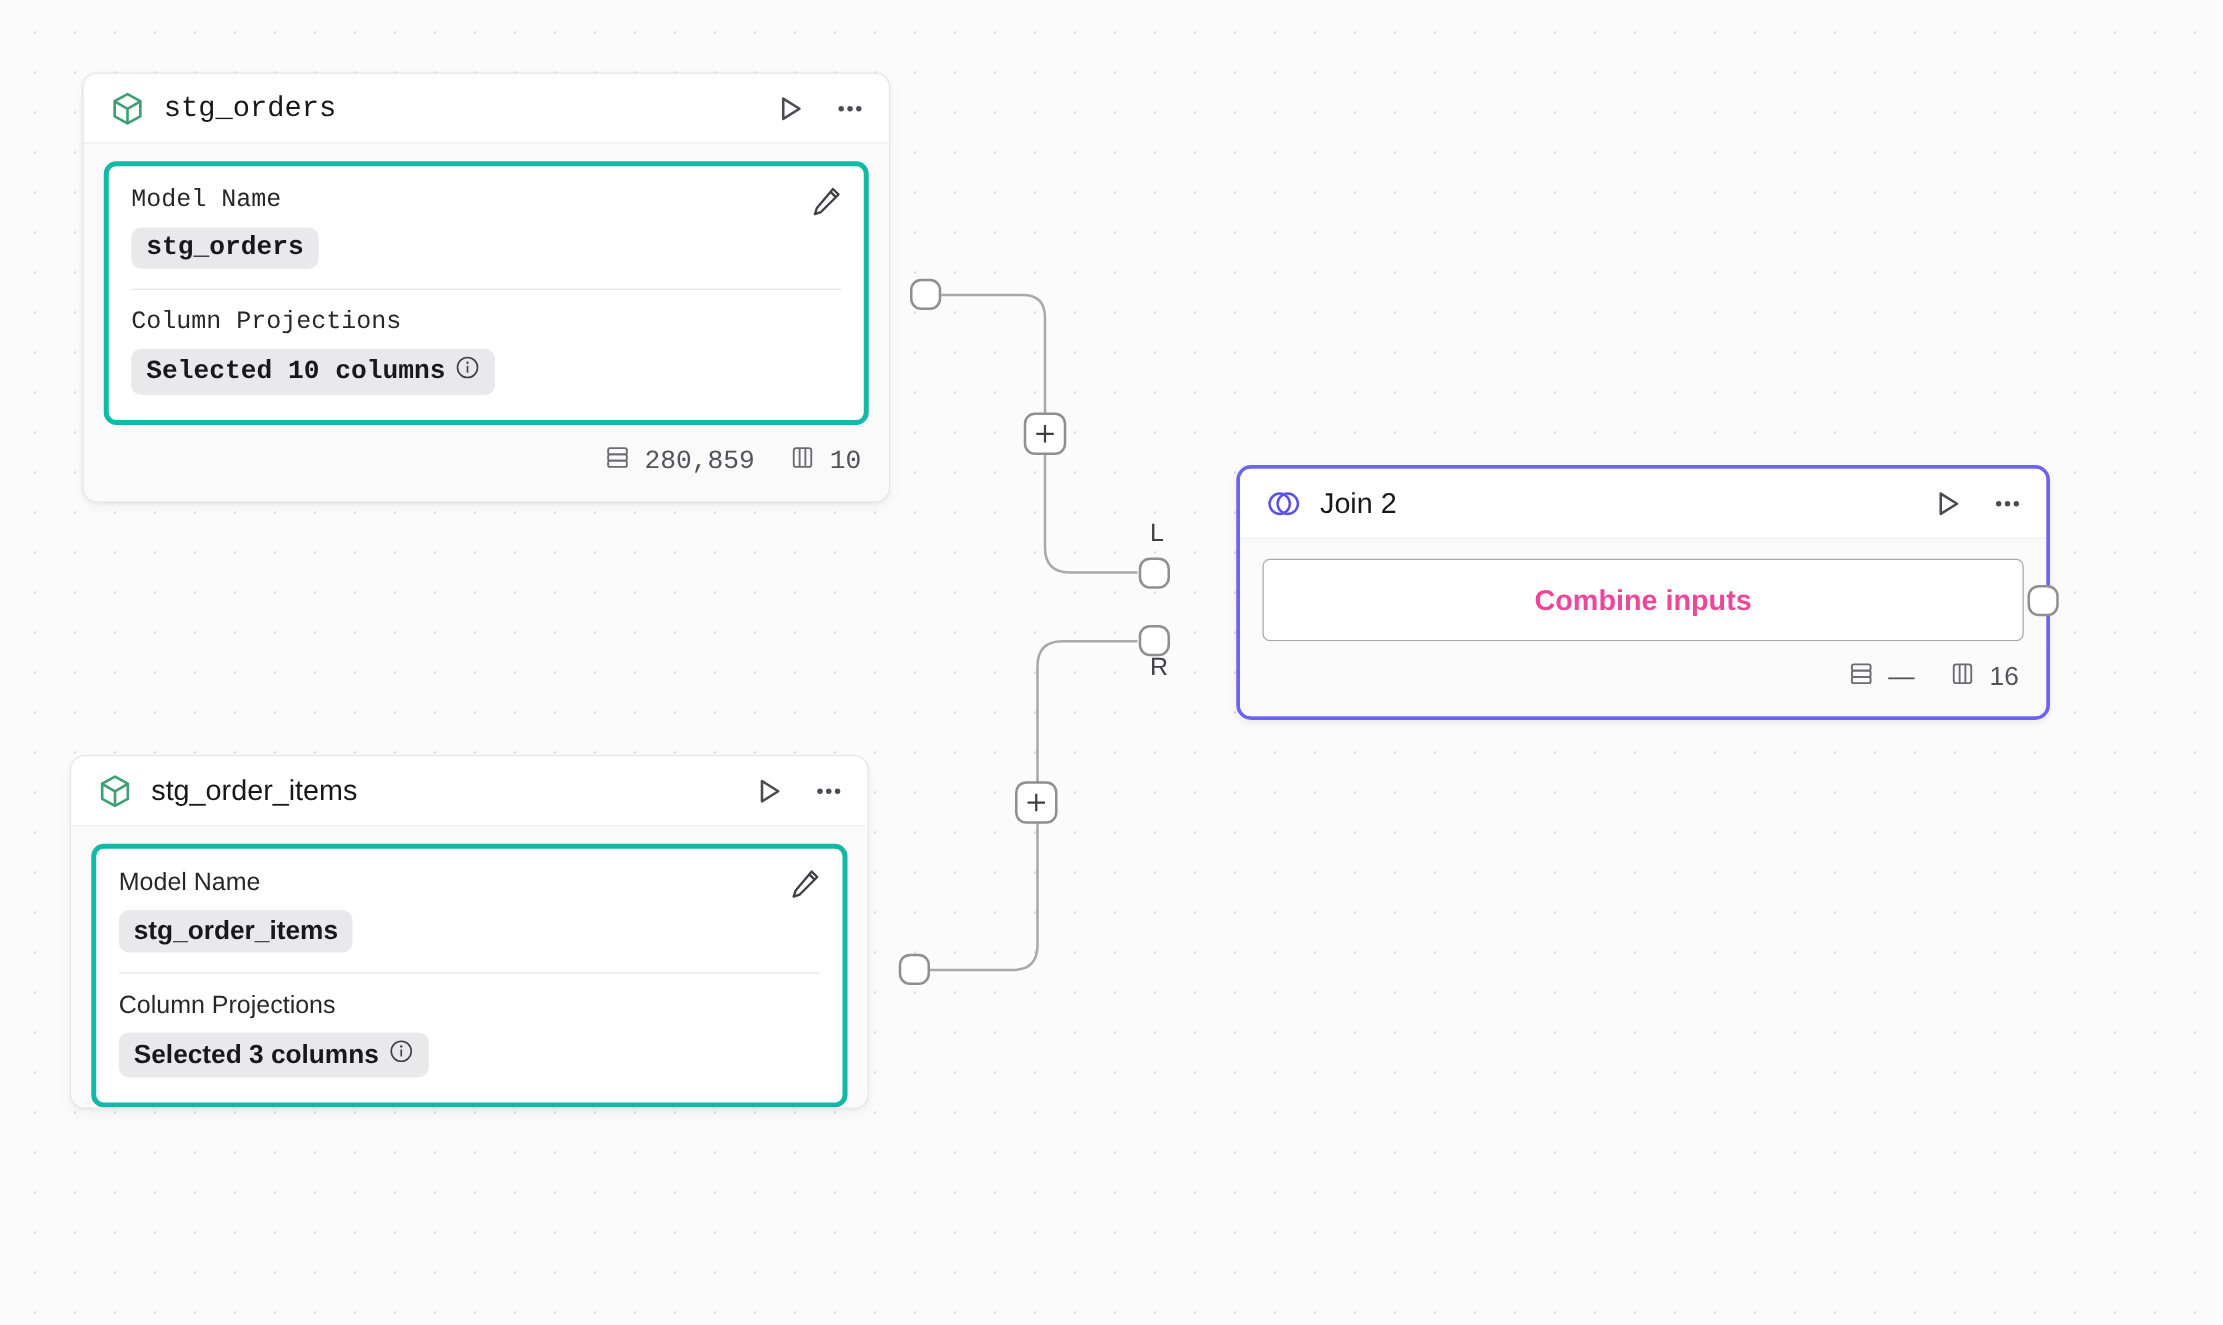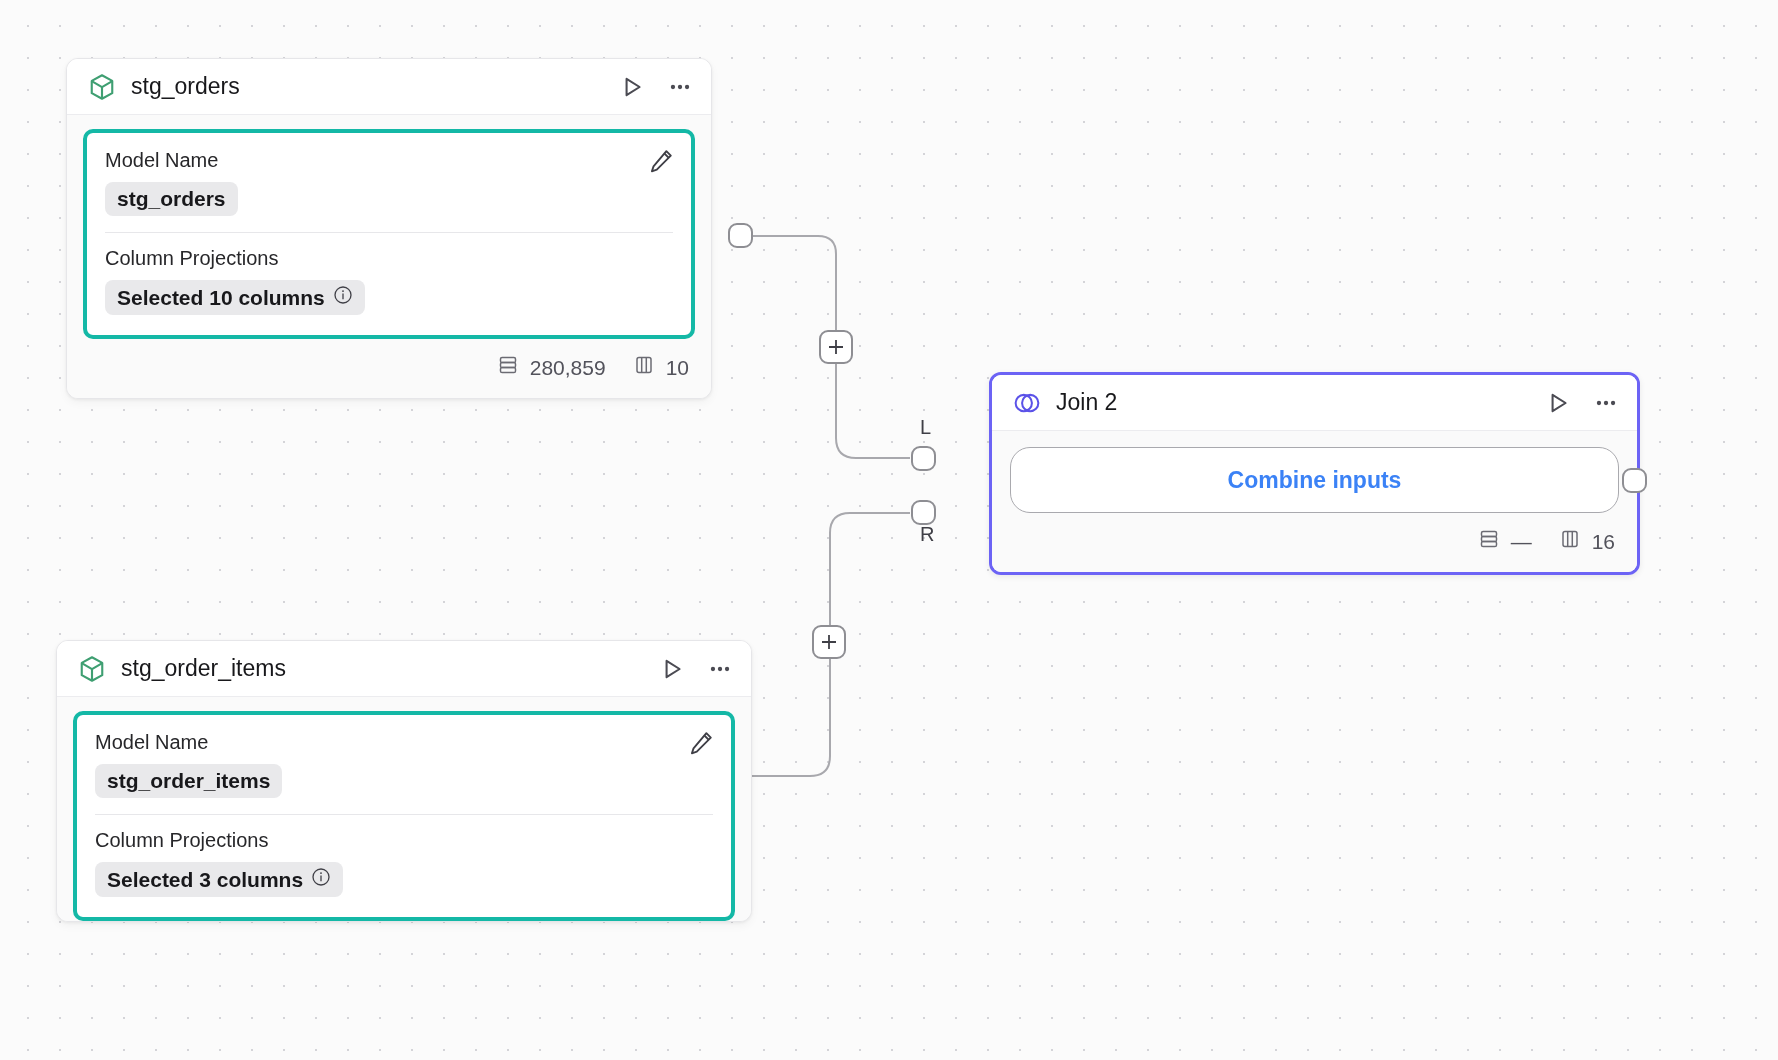--- a/index.html
+++ b/index.html
@@ -158,24 +158,24 @@
     font-size: 21px;
     color: #52525b;
   }
   .stat + .stat { margin-left: 16px; }
 
   .combine-btn {
     width: 100%;
     height: 66px;
     background: #ffffff;
     border: 1px solid #a9a9ae;
-    border-radius: 20px;
+    border-radius: 6px;
     font-size: 23px;
     font-weight: bold;
-    color: #3b82f6;
+    color: #ec4899;
     font-family: "Liberation Sans", sans-serif;
     cursor: pointer;
     display: flex;
     align-items: center;
     justify-content: center;
   }
 </style>
 </head>
 <body>
 
@@ -197,21 +197,21 @@
       <path d="M9 2 L9 16 M2 9 L16 9" stroke="#3f3f46" stroke-width="1.8" fill="none"></path>
     </svg>
   </div>
 
   <div class="edge-plus" style="left:812px; top:625px;">
     <svg width="18" height="18" viewBox="0 0 18 18">
       <path d="M9 2 L9 16 M2 9 L16 9" stroke="#3f3f46" stroke-width="1.8" fill="none"></path>
     </svg>
   </div>
 
-  <div class="node" style="left:66px; top:58px; width:646px;">
+  <div class="node" style="left:66px; top:58px; width:646px;font-family:Liberation Mono, monospace;">
     <div class="node-header">
       <span class="hdr-icon">
         <svg width="30" height="30" viewBox="0 0 24 24">
           <path d="M12 2.6 L20.2 7.1 L20.2 16.9 L12 21.4 L3.8 16.9 L3.8 7.1 Z" fill="none" stroke="#3f9f72" stroke-width="1.7" stroke-linejoin="round"></path>
           <path d="M12 12.1 L20.2 7.3 M12 12.1 L3.8 7.3 M12 12.1 L12 21.4" fill="none" stroke="#3f9f72" stroke-width="1.7" stroke-linejoin="round"></path>
         </svg>
       </span>
       <span class="node-title">stg_orders</span>
       <span class="hdr-icon run">
         <svg width="26" height="26" viewBox="0 0 24 24">
@@ -270,21 +270,21 @@
           <svg width="24" height="24" viewBox="0 0 24 24">
             <rect x="5" y="4.5" width="14" height="15" rx="2" fill="none" stroke="#6b6b73" stroke-width="1.5"></rect>
             <path d="M9.7 4.5 L9.7 19.5 M14.3 4.5 L14.3 19.5" stroke="#6b6b73" stroke-width="1.5" fill="none"></path>
           </svg>
         </span>
         <span>10</span>
       </span>
     </div>
   </div>
 
-  <div class="node" style="left:56px; top:640px; width:696px;">
+  <div class="node" style="left:56px; top:604px; width:639px;">
     <div class="node-header">
       <span class="hdr-icon">
         <svg width="30" height="30" viewBox="0 0 24 24">
           <path d="M12 2.6 L20.2 7.1 L20.2 16.9 L12 21.4 L3.8 16.9 L3.8 7.1 Z" fill="none" stroke="#3f9f72" stroke-width="1.7" stroke-linejoin="round"></path>
           <path d="M12 12.1 L20.2 7.3 M12 12.1 L3.8 7.3 M12 12.1 L12 21.4" fill="none" stroke="#3f9f72" stroke-width="1.7" stroke-linejoin="round"></path>
         </svg>
       </span>
       <span class="node-title">stg_order_items</span>
       <span class="hdr-icon run">
         <svg width="26" height="26" viewBox="0 0 24 24">

